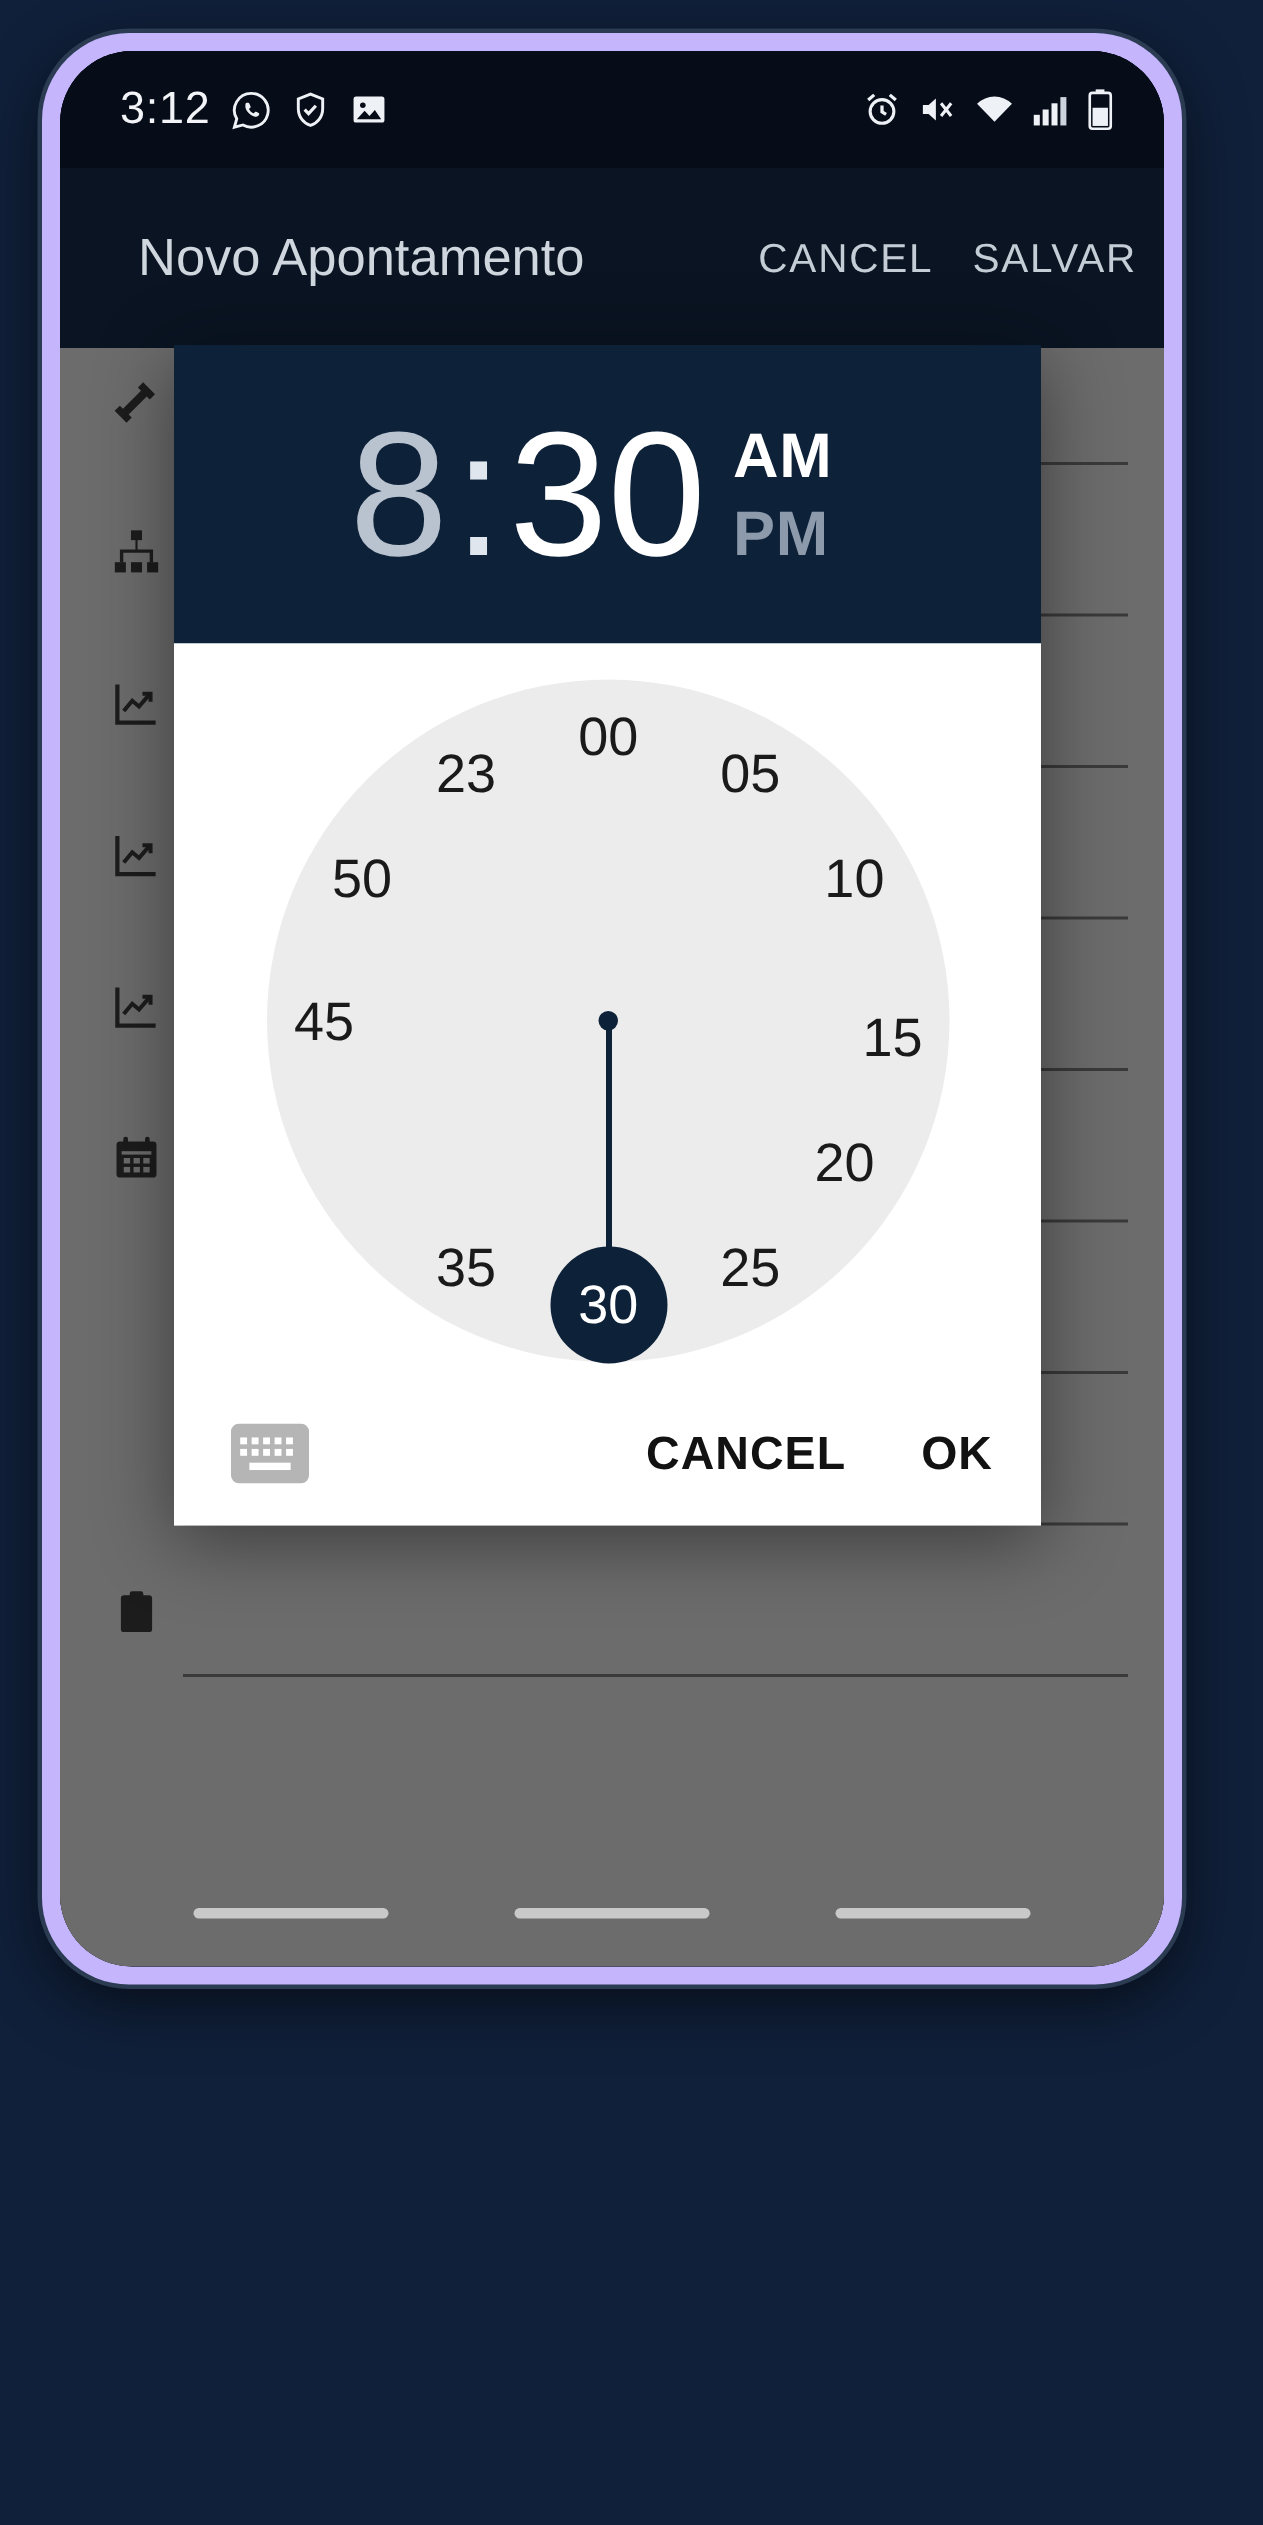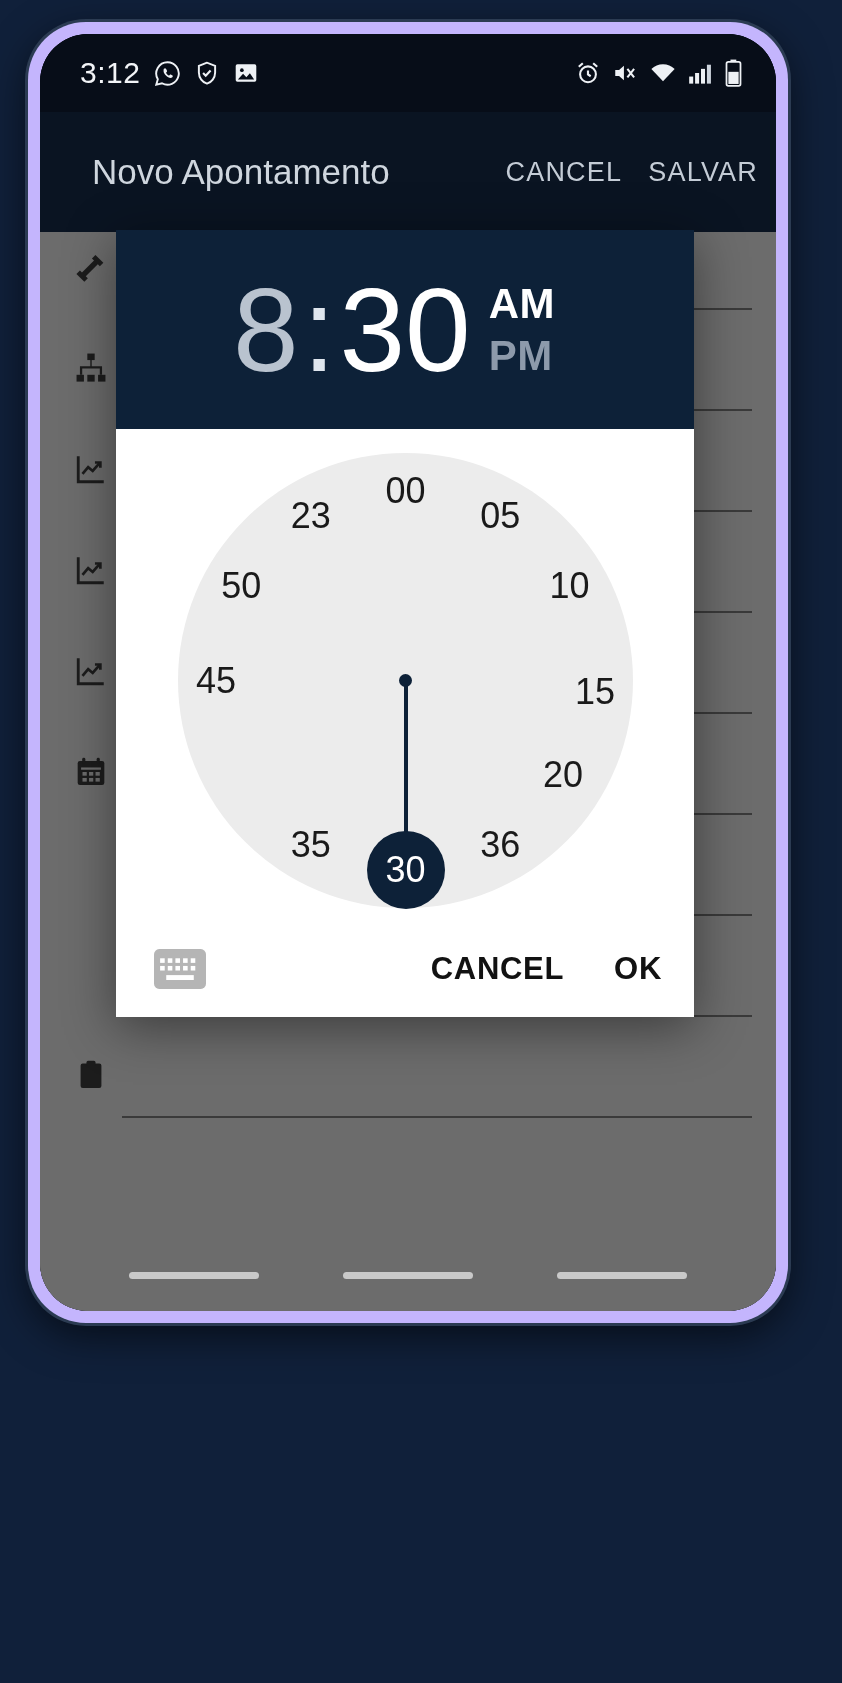--- a/index.html
+++ b/index.html
@@ -441,21 +441,21 @@
         <div id="dialog-body">
           <div id="clock-face">
             <div id="clock-hand" style="height: 189.5px; transform: rotate(360deg);"></div>
             <div id="clock-center-dot"></div>
 
           <div class="clock-tick" style="left: 227.5px; top: 38px;">00</div>
               <div class="clock-tick" style="left: 322.25px; top: 63.3882px;">05</div>
               <div class="clock-tick" style="left: 391.612px; top: 132.75px;">10</div>
               <div class="clock-tick" style="left: 417px; top: 239px; text-align: center;">15</div>
               <div class="clock-tick" style="left: 385px; top: 322.25px;">20</div>
-              <div class="clock-tick" style="left: 322.25px; top: 391.612px;">36</div>
+              <div class="clock-tick" style="left: 322.25px; top: 391.612px;">25</div>
               <div class="clock-tick selected" style="left: 227.5px; top: 417px;">30</div>
               <div class="clock-tick" style="left: 132.75px; top: 391.612px;">35</div>
               <div class="clock-tick" style="left: 38px; top: 227.5px;">45</div>
               <div class="clock-tick" style="left: 63.3882px; top: 132.75px;">50</div>
               <div class="clock-tick" style="left: 132.75px; top: 63.3882px;">23</div>
             </div>
 
           <div id="dialog-footer">
             <button id="keyboard-toggle-button">
               <svg width="52" height="42" viewBox="0 0 34 26">

